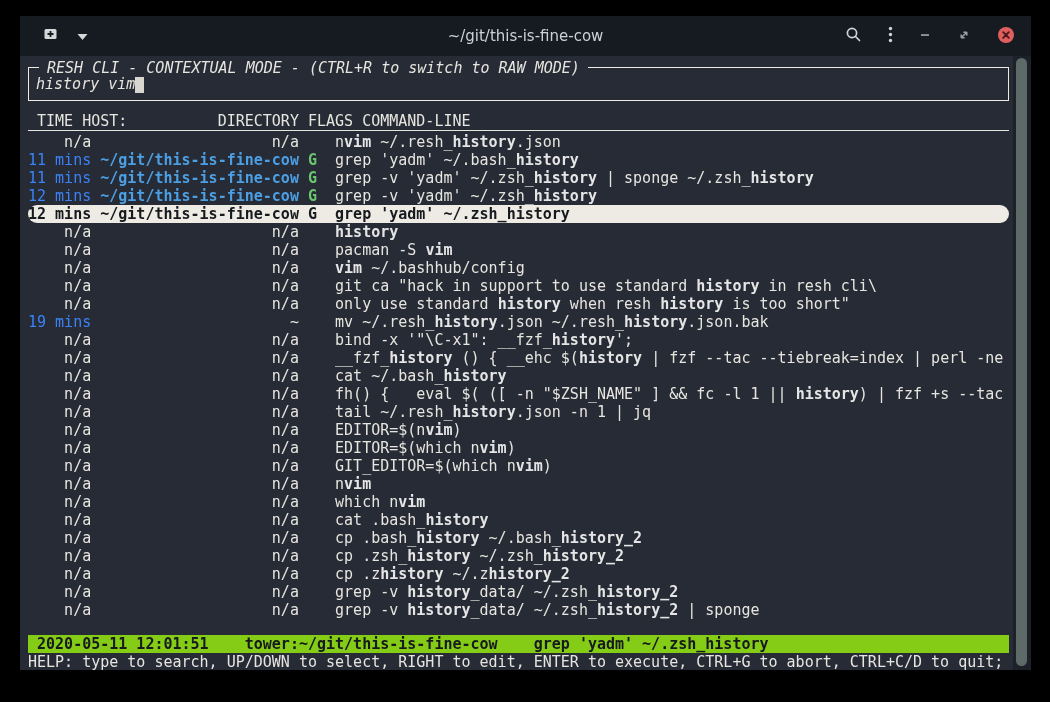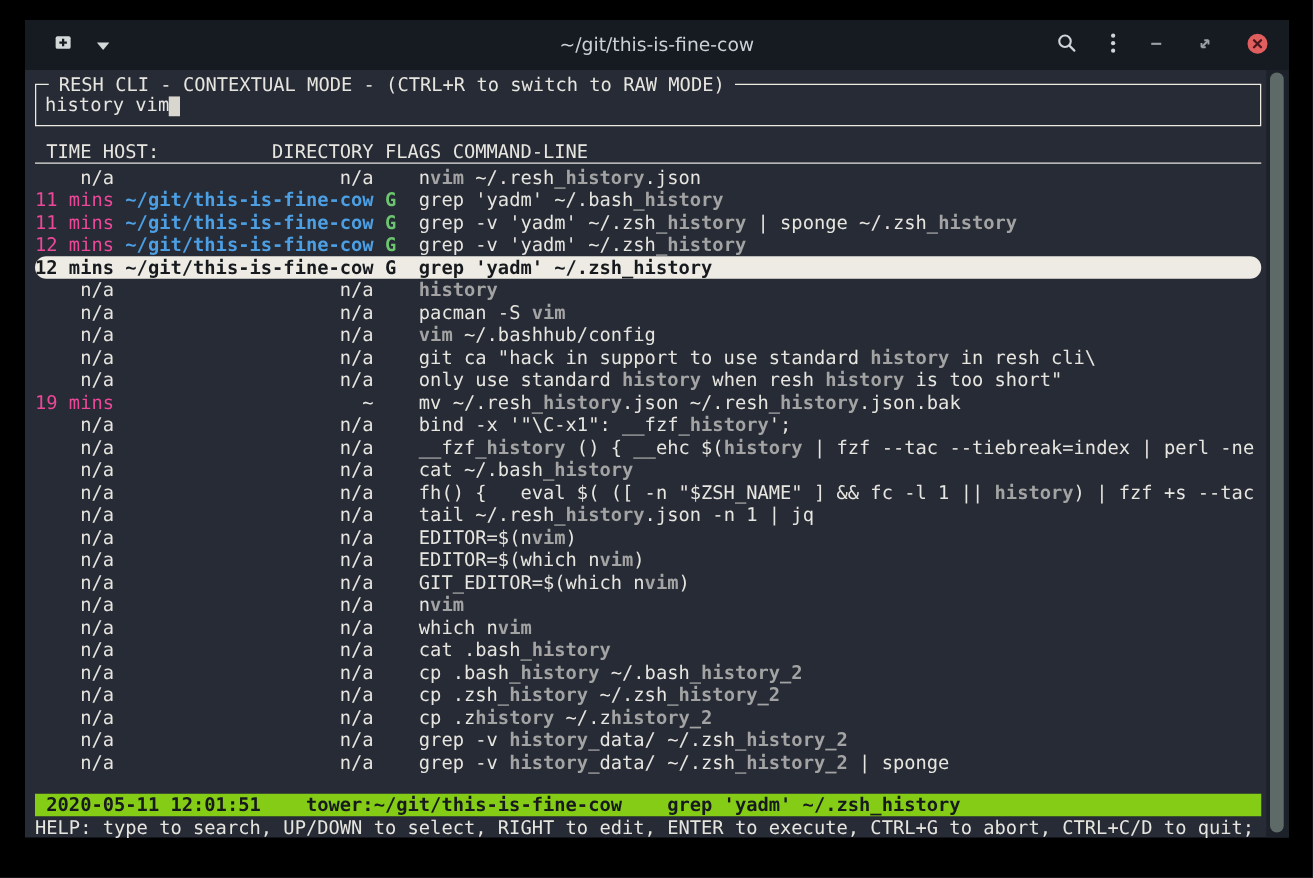--- a/index.html
+++ b/index.html
@@ -16,33 +16,33 @@
               font:15px "DejaVu Sans", sans-serif; pointer-events:none; }
   .tb-group { display:flex; align-items:center; position:relative; z-index:1; }
   .tb-left  { gap:18px; }
   .tb-right { gap:26px; }
   .tb-btn { background:none; border:0; padding:0; margin:0; display:flex; align-items:center; }
 
   
   .term { position:relative; height:614px; font-size:15px; line-height:18px; color:#e7e5df; }
   .content { position:absolute; left:8px; top:0; width:981px; }
 
-  .search-box { position:relative; margin-top:11px; height:32px; border:1px solid #edebe2; }
+  .search-box { position:relative; margin-top:11px; height:32px; border:1px solid #edebe2;font-style:italic; }
   .box-title { position:absolute; top:-9px; left:10px; background:#262b35; padding:0 8px; white-space:pre; }
   .query-line { padding:7px 0 0 7px; white-space:pre; }
   .cursor { display:inline-block; width:9px; height:16px; background:#d9d6cf; vertical-align:text-bottom; }
 
   .header-line { margin-top:11px; height:18px; white-space:pre; border-bottom:1px solid #e7e5df; }
 
   .rows { margin-top:2px; }
   .row { height:18px; white-space:pre; }
-  .time { color:#ec4899; }
+  .time { color:#3b82f6; }
   .dir  { color:#4d9fe4; font-weight:bold; }
   .flag { color:#6cc56f; font-weight:bold; }
-  .hl   { color:#a3a3a3; font-weight:bold; }
+  .hl   { color:#e5e5e5; font-weight:bold; }
   .row.selected { background:#edebe3; }
   .row.selected, .row.selected span { color:#16191d !important; font-weight:bold;border-radius:9px; }
 
   .status { height:18px; white-space:pre; background:#84cc16; color:#16191d; font-weight:bold;margin-top:16px; }
   .help   { height:16px; white-space:pre; }
 
   .scrollbar { position:absolute; top:0; right:0; width:18px; height:614px; background:#1d222a; }
   .thumb { position:absolute; left:3px; top:2px; width:11px; height:608px; background:#5e6a67; border-radius:6px; }
 </style>
 </head>

